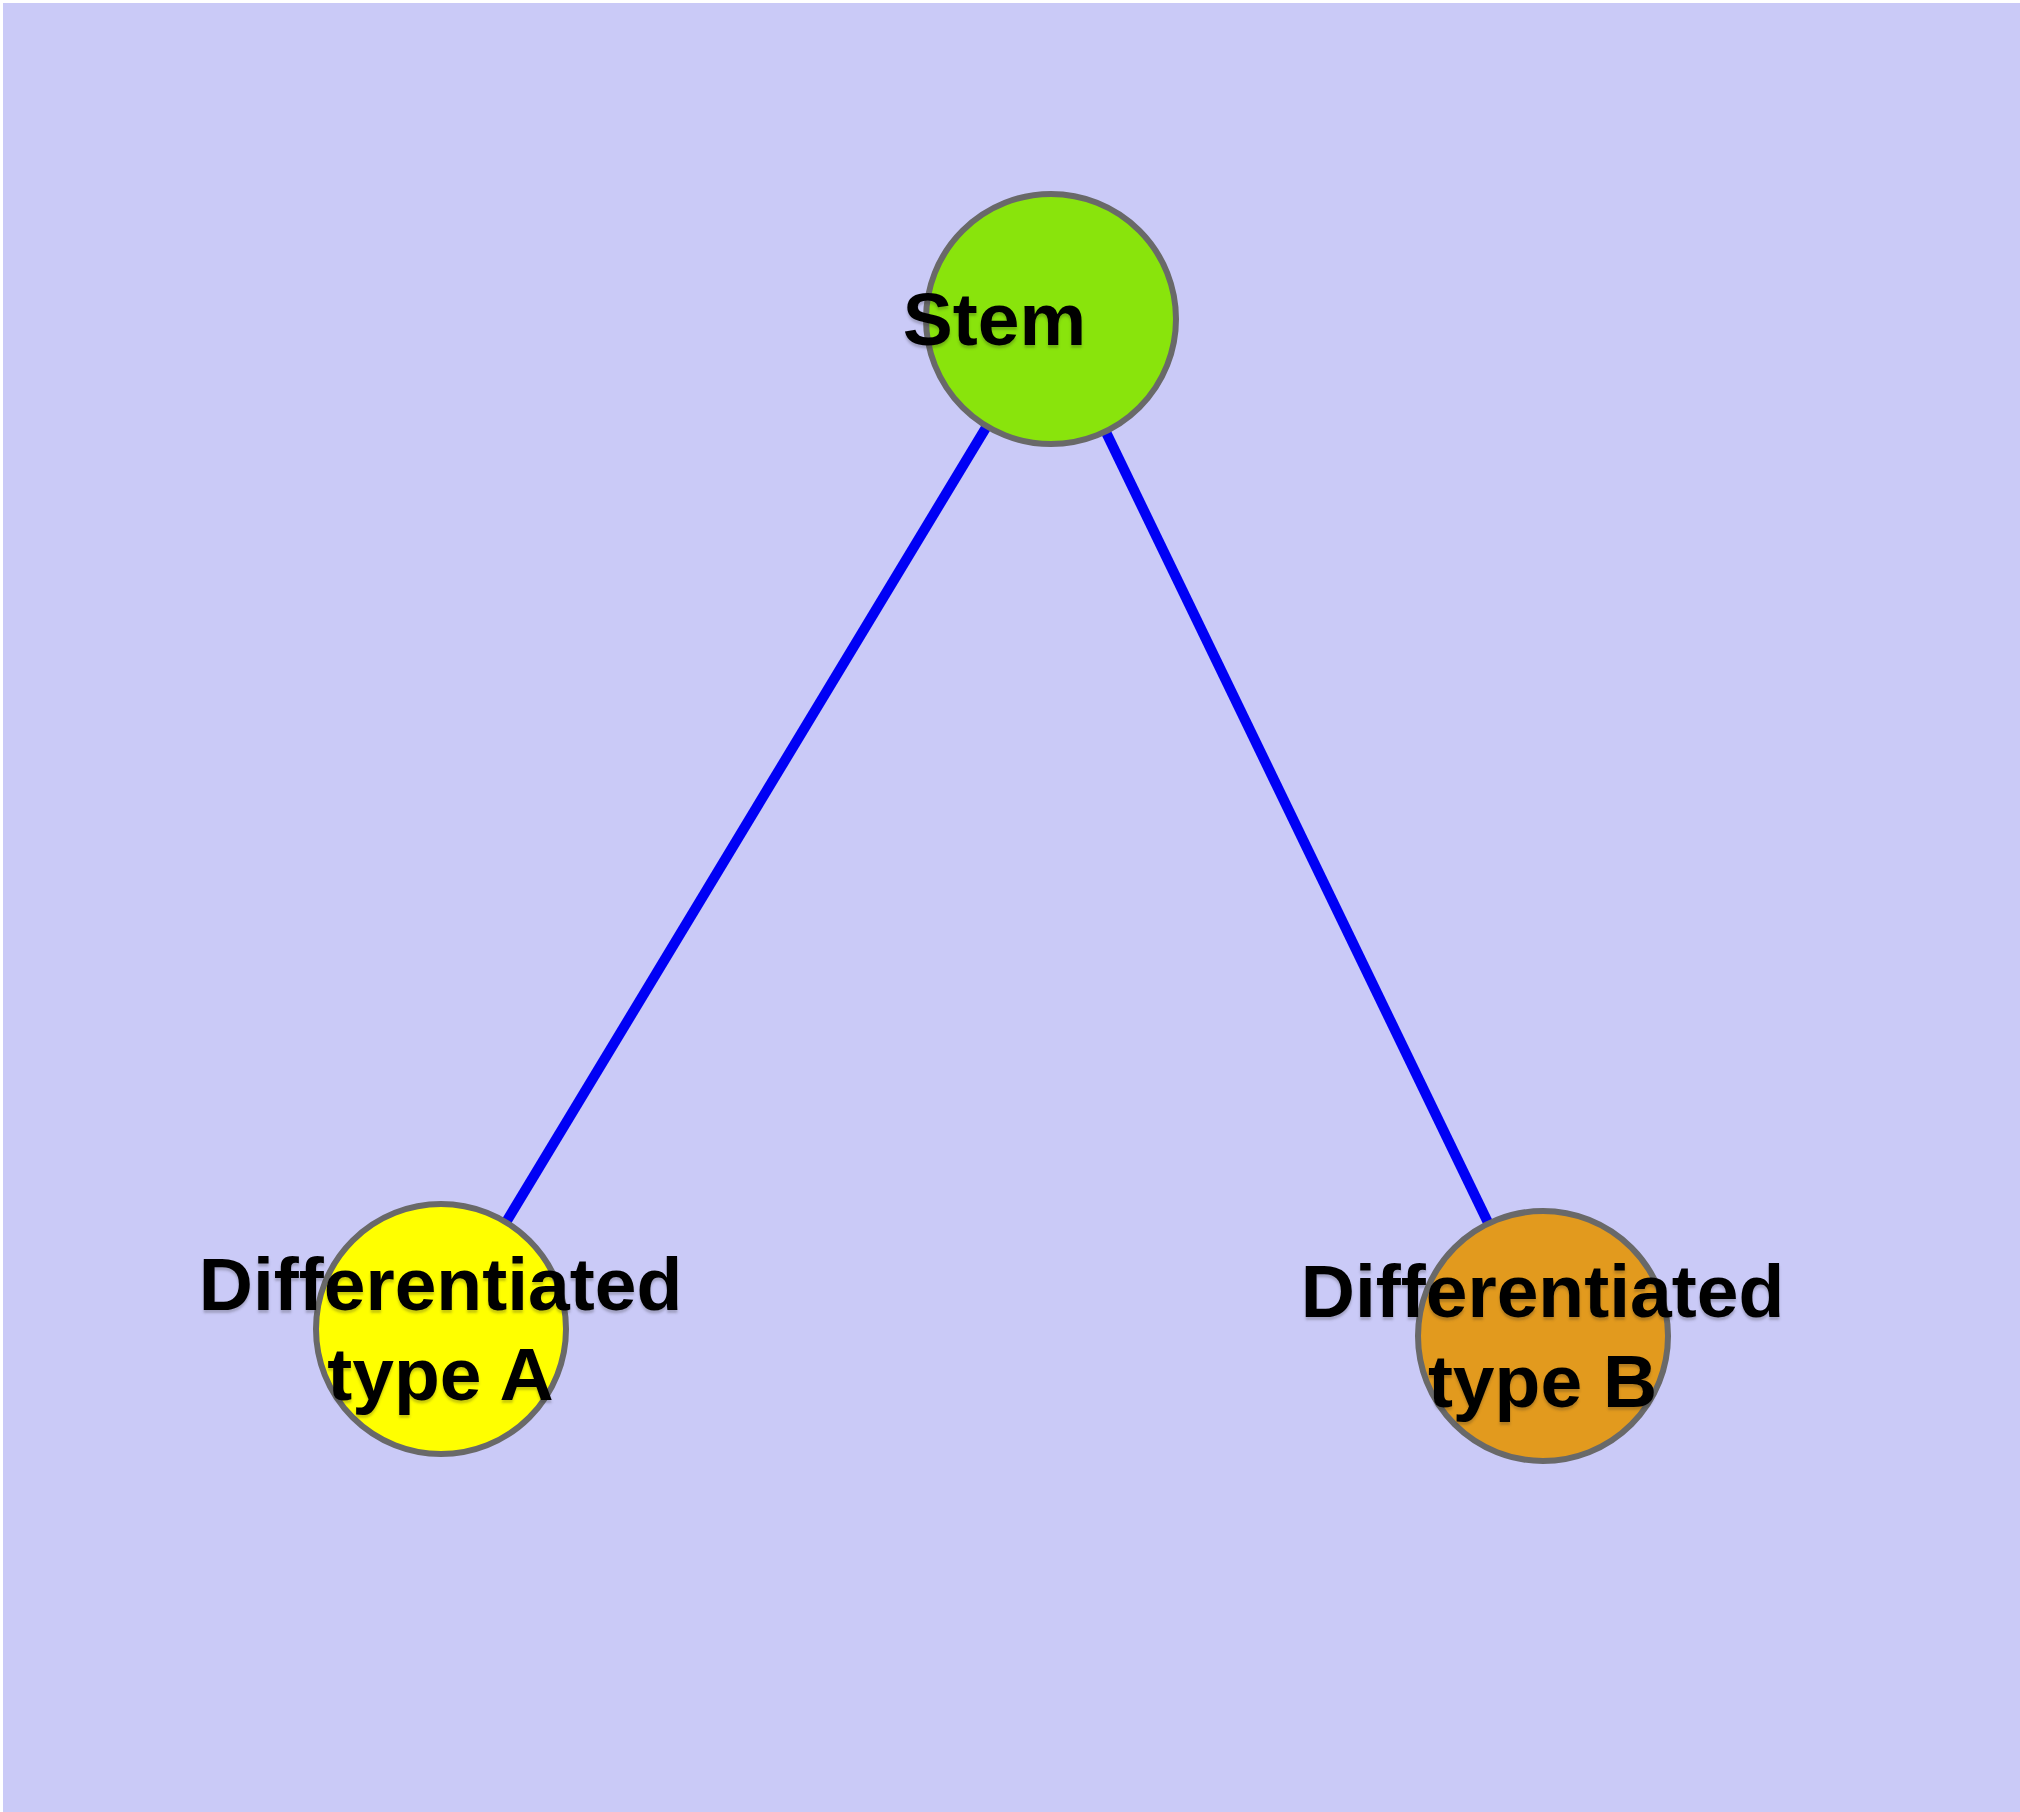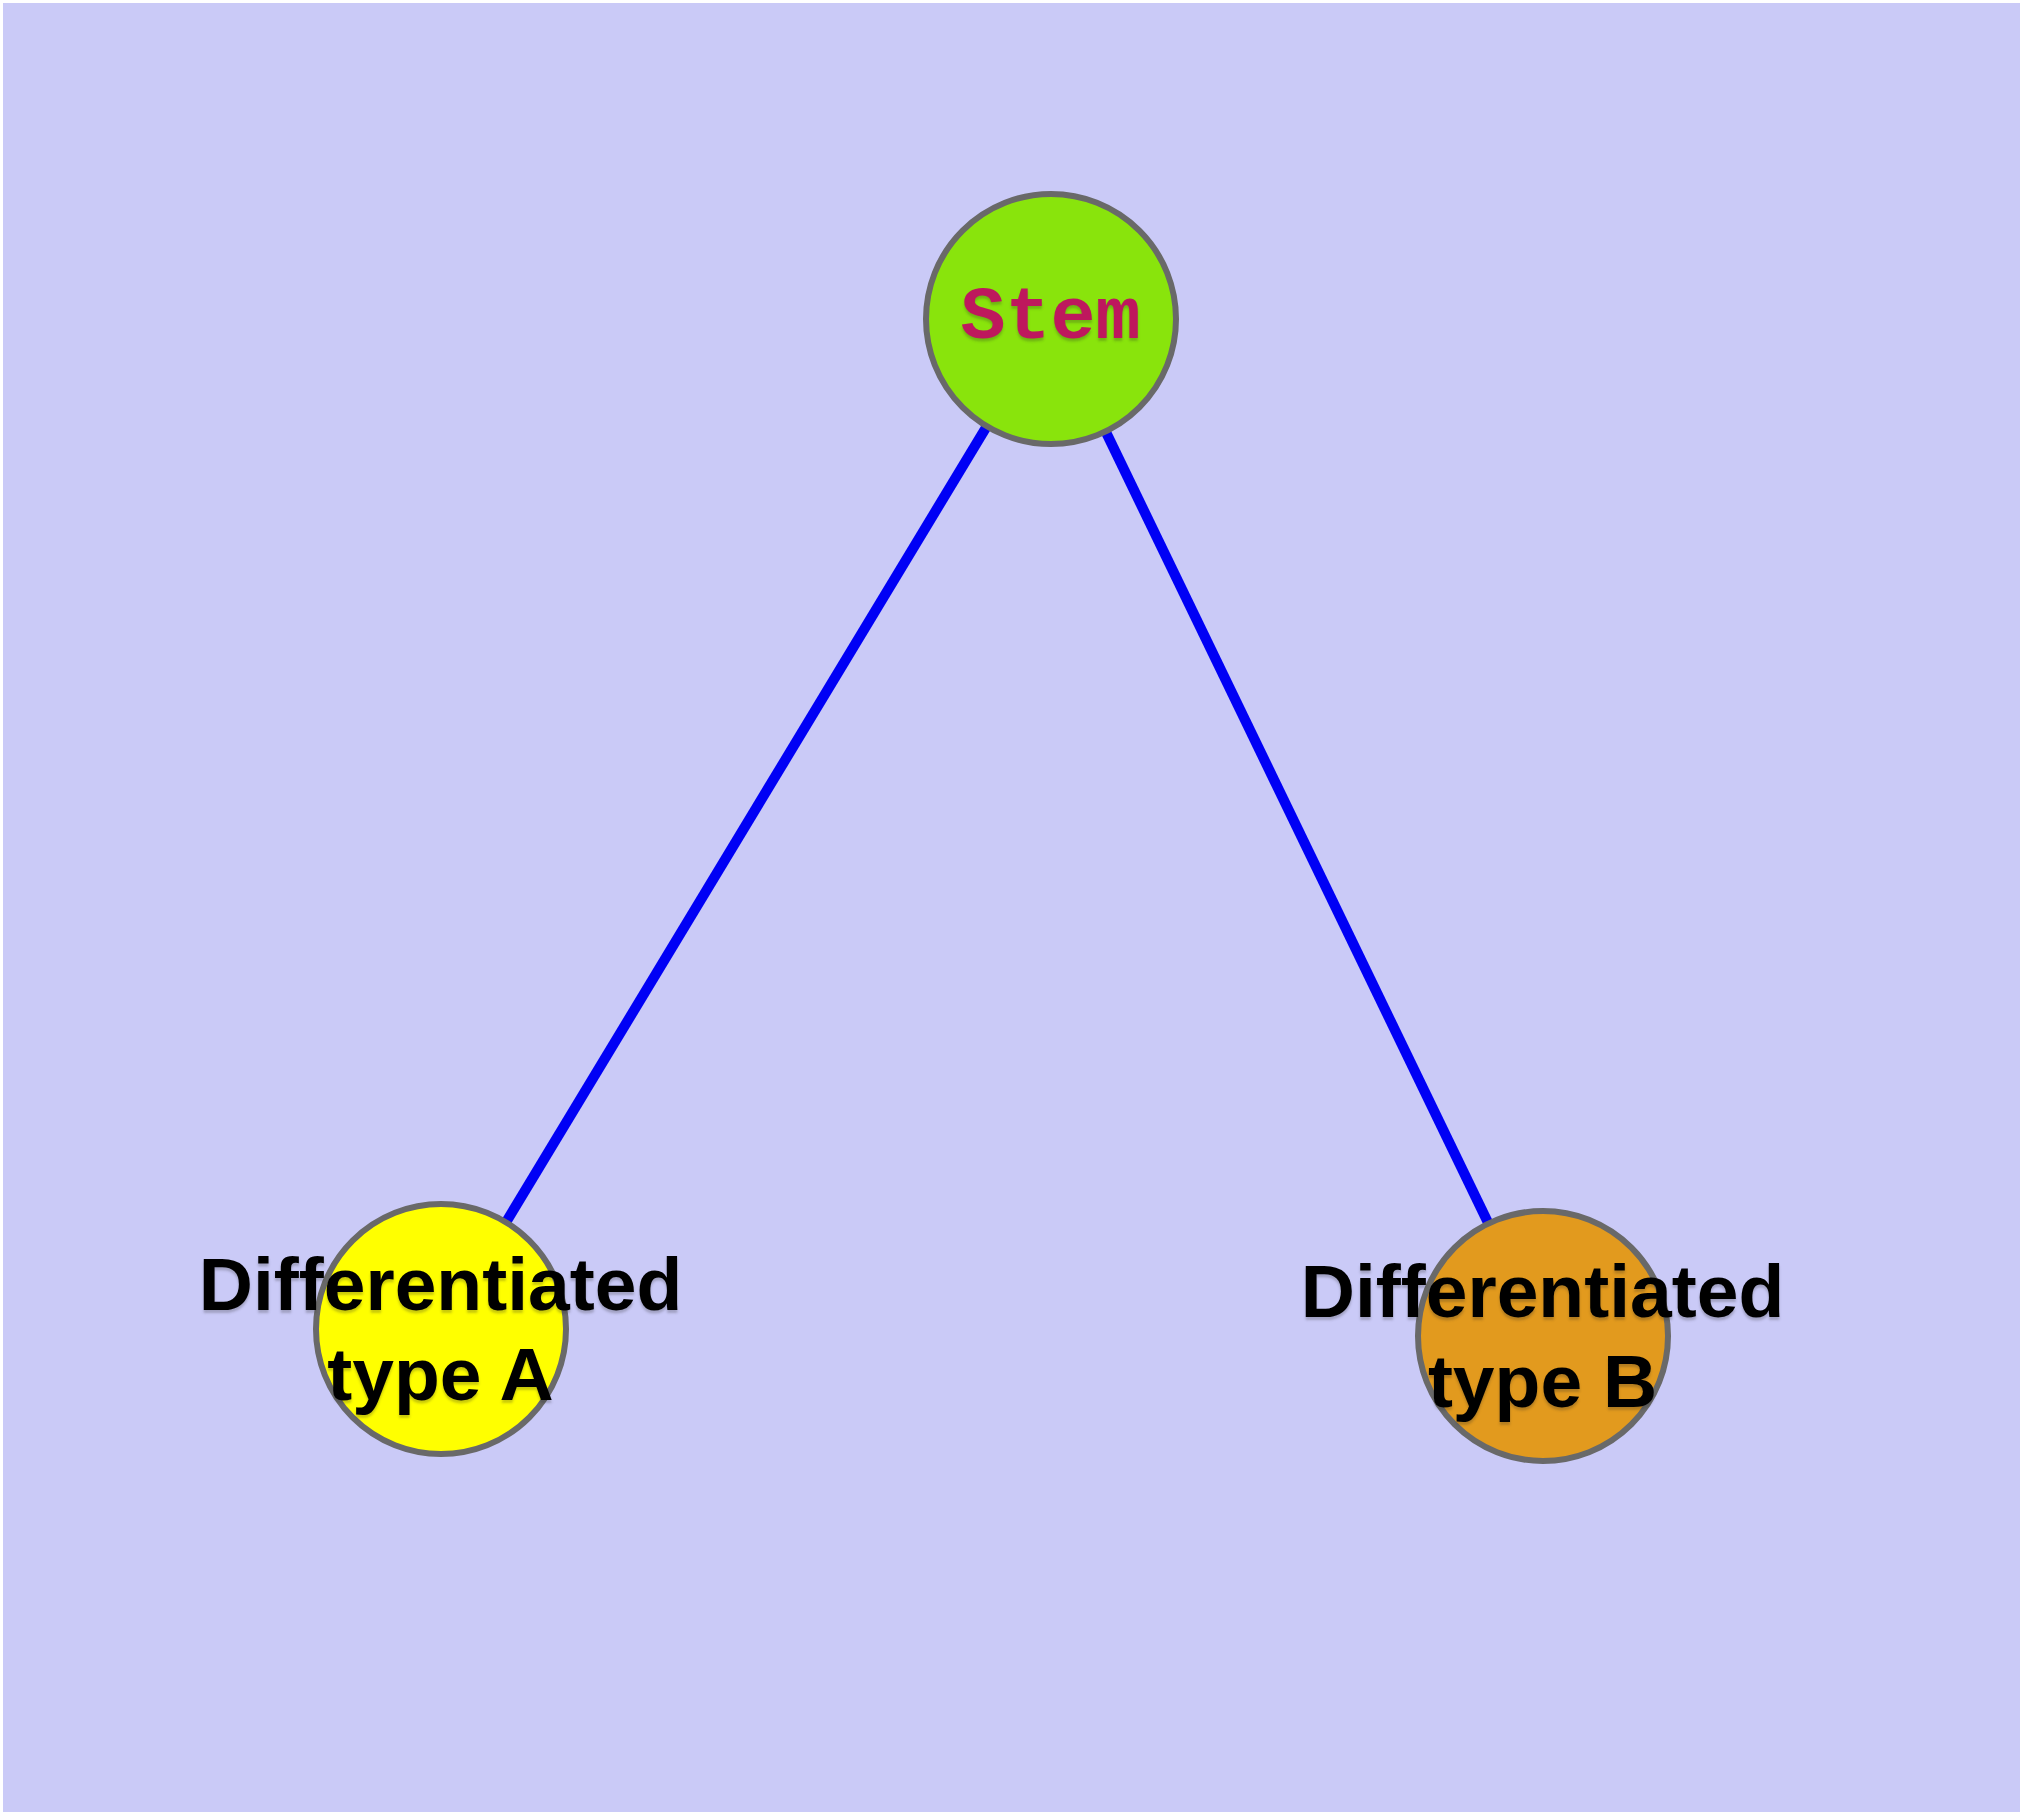--- a/index.html
+++ b/index.html
@@ -51,20 +51,20 @@
 
   <svg class="edge-layer" width="2018" height="1809" viewBox="0 0 2381 2134">
     <line x1="1237" y1="373" x2="517" y2="1565" stroke="#0000f5" stroke-width="12"></line>
     <line x1="1237" y1="373" x2="1817" y2="1573" stroke="#0000f5" stroke-width="12"></line>
   </svg>
 
   <div class="node" id="node-stem" style="left: 920px; top: 188px; width: 256px; height: 256px; background: rgb(137, 228, 12); border-color: rgb(105, 105, 105);"></div>
   <div class="node" id="node-type-a" style="left: 310px; top: 1198px; width: 256px; height: 256px; background: rgb(255, 255, 0); border-color: rgb(105, 105, 105);"></div>
   <div class="node" id="node-type-b" style="left: 1412px; top: 1205px; width: 256px; height: 256px; background: rgb(226, 154, 30); border-color: rgb(105, 105, 105);"></div>
 
-  <div class="node-label" id="label-stem" style="left: 1048px; top: 316px; color: #be185d; font-family: Liberation Mono, monospace;">Stem</div>
+  <div class="node-label" id="label-stem" style="left: 992px; top: 316px; color: #000000;">Stem</div>
   <div class="node-label" id="label-type-a" style="left: 438px; top: 1326px; color: rgb(0, 0, 0);">Differentiated
 type A</div>
   <div class="node-label" id="label-type-b" style="left: 1540px; top: 1333px; color: rgb(0, 0, 0);">Differentiated
 type B</div>
 
 </div>
 
 
 </body></html>

